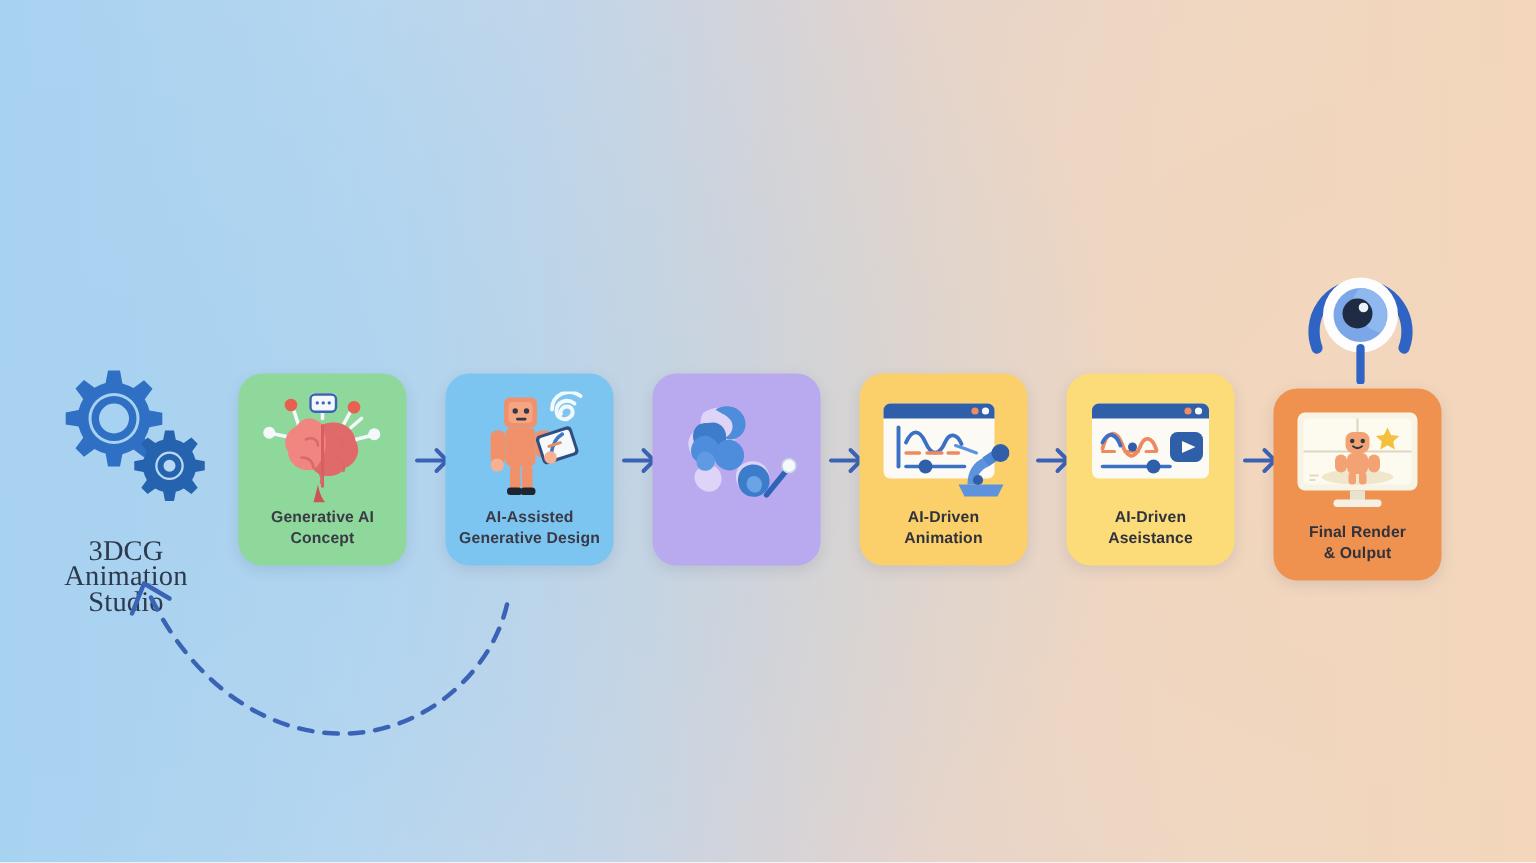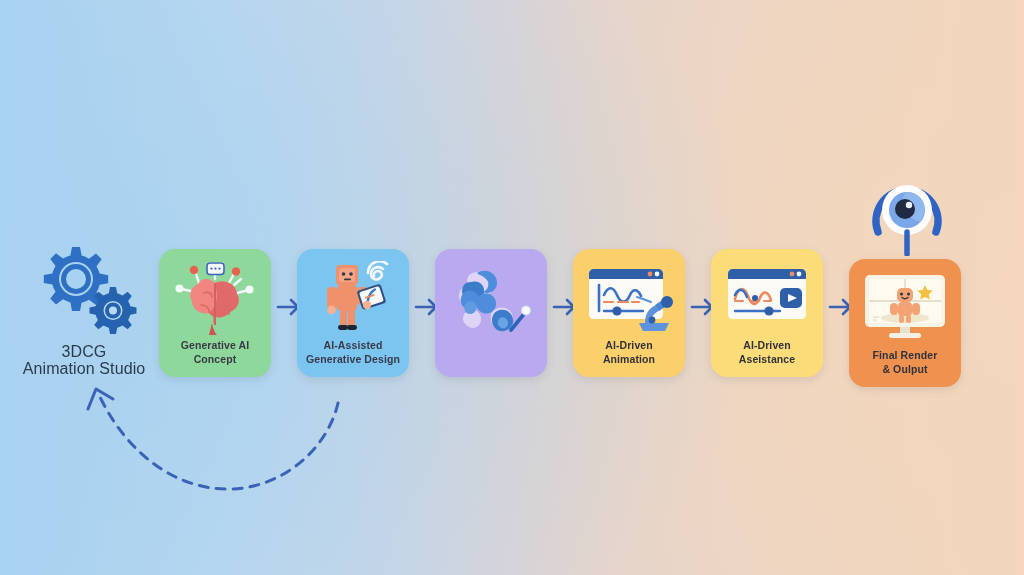--- a/index.html
+++ b/index.html
@@ -29,26 +29,27 @@
   
   .studio {
     position: absolute;
     left: 18px;
     top: 243px;
     width: 132px;
     text-align: center;
   }
   .studio-icon { height: 92px; display: block; }
   .studio-label {
-    margin-top: 8px;
-    font-size: 16px;
+    margin-top: 24px;
+    font-size: 19px;
     line-height: 17px;
     color: #2c3a4d;
     letter-spacing: .1px;
     white-space: pre-line;
+    font-family: Liberation Serif, serif;
   }
 
   
   .card {
     position: absolute;
     width: 112px;
     height: 128px;
     border-radius: 16px;
     box-shadow: 0 3px 9px rgba(60,70,95,0.13);
     display: flex;

